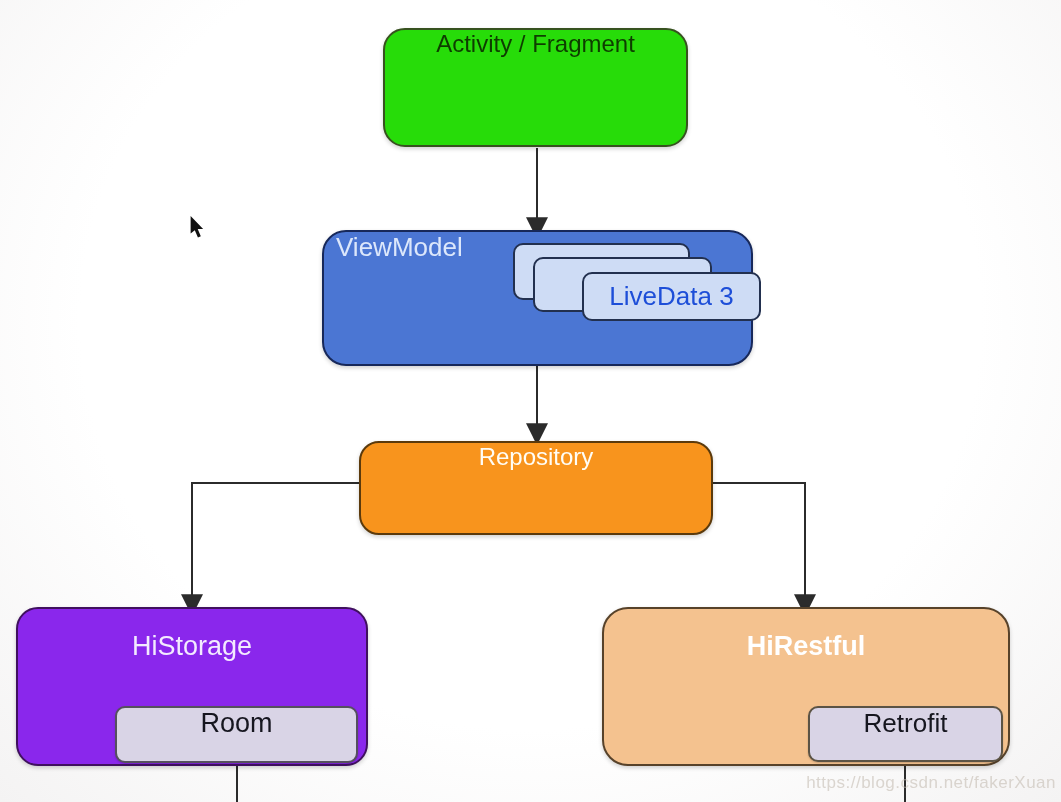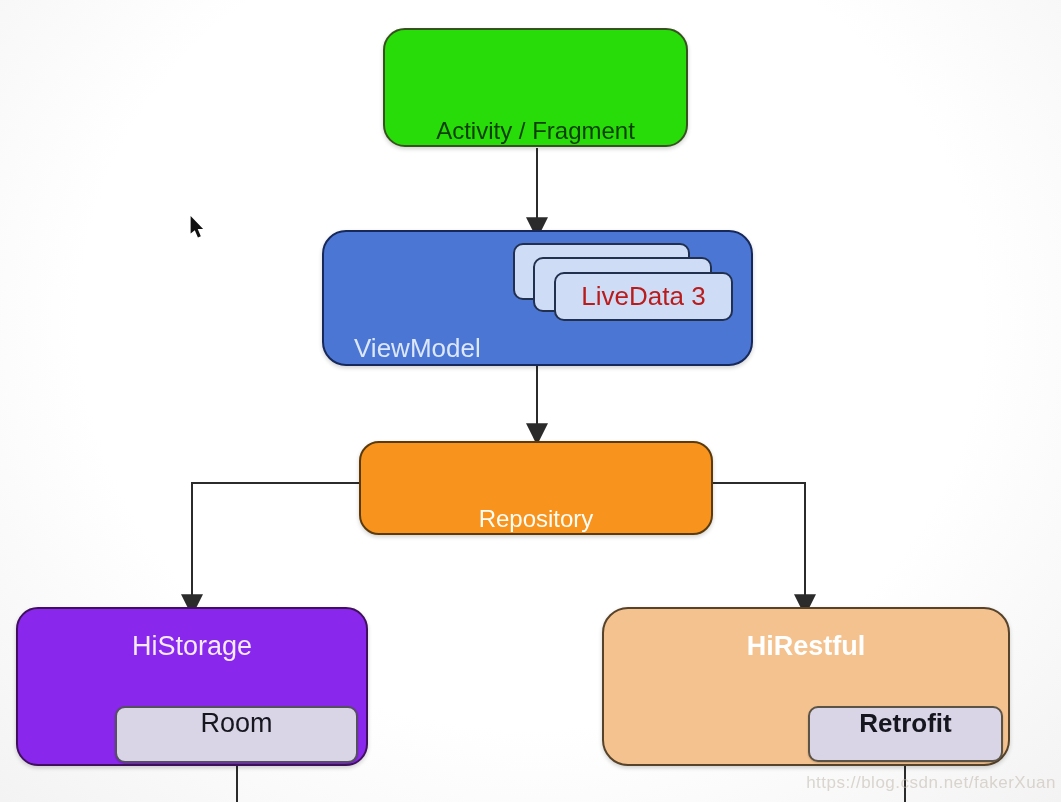--- a/index.html
+++ b/index.html
@@ -2,40 +2,40 @@
 <html><head>
 <meta charset="utf-8">
 <style>
   html,body{margin:0;padding:0;background:#ffffff;}
   body{font-family:"Liberation Sans","DejaVu Sans",sans-serif;}
   #canvas{
     position:relative;width:1061px;height:802px;overflow:hidden;
     background:radial-gradient(ellipse at 50% 40%, #ffffff 60%, #f4f3f3 100%);
   }
   .node{
-    position:absolute;display:flex;align-items:flex-end;justify-content:center;
+    position:absolute;display:flex;align-items:flex-start;justify-content:center;
     border:2px solid #333;box-sizing:border-box;
     box-shadow:0 2px 4px rgba(0,0,0,0.18);
   }
   .node .lbl{white-space:nowrap;}
   #node-activity{left:383px;top:28px;width:305px;height:119px;border-radius:22px;font-size:24px;}
   #node-viewmodel{left:322px;top:230px;width:431px;height:136px;border-radius:24px;
-    justify-content:flex-start;padding-left:30px;font-size:26px;}
+    justify-content:flex-start;padding-left:12px;font-size:26px;}
   #node-repository{left:359px;top:441px;width:354px;height:94px;border-radius:20px;font-size:24px;}
   #node-historage{left:16px;top:607px;width:352px;height:159px;border-radius:22px;
     align-items:flex-start;padding-top:22px;font-size:27px;}
   #node-hirestful{left:602px;top:607px;width:408px;height:159px;border-radius:26px;
     align-items:flex-start;padding-top:22px;font-size:27px;font-weight:bold;}
   .subnode{
     position:absolute;display:flex;justify-content:center;
     border:2px solid #55505e;border-radius:10px;box-sizing:border-box;
     box-shadow:0 1px 2px rgba(0,0,0,0.2);
   }
   #node-room{left:115px;top:706px;width:243px;height:57px;font-size:27px;}
-  #node-retrofit{left:808px;top:706px;width:195px;height:56px;font-size:26px;font-weight:bold;}
+  #node-retrofit{left:808px;top:706px;width:195px;height:56px;font-size:26px;}
   .card{
     position:absolute;border:2px solid #22304f;border-radius:10px;box-sizing:border-box;
     display:flex;align-items:center;justify-content:center;
   }
   #card-back{left:513px;top:243px;width:177px;height:57px;}
   #card-middle{left:533px;top:257px;width:179px;height:55px;}
   #card-front{left:554px;top:272px;width:179px;height:49px;font-size:26px;}
   #connectors{position:absolute;left:0;top:0;pointer-events:none;}
   .connector{stroke:#2b2b2b;stroke-width:2;fill:none;}
   .arrowhead{fill:#2b2b2b;}
@@ -67,21 +67,21 @@
   <div class="node" id="node-activity" style="background-color: rgb(39, 220, 9); color: rgb(14, 61, 0); border-color: rgb(55, 82, 31);">
     <span class="lbl">Activity / Fragment</span>
   </div>
 
   <div class="node" id="node-viewmodel" style="background-color: rgb(75, 118, 211); color: rgb(220, 231, 251); border-color: rgb(23, 40, 90);">
     <span class="lbl">ViewModel</span>
   </div>
 
   <div class="card" id="card-back" style="background-color: rgb(206, 220, 245); border-color: rgb(34, 48, 79);"></div>
   <div class="card" id="card-middle" style="background-color: rgb(206, 220, 245); border-color: rgb(34, 48, 79);"></div>
-  <div class="card" id="card-front" style="background-color: rgb(206, 220, 245); color: #b91c1c; border-color: rgb(34, 48, 79);">
+  <div class="card" id="card-front" style="background-color: rgb(206, 220, 245); color: #1d4ed8; border-color: rgb(34, 48, 79); margin-left: 28px;">
     <span class="lbl">LiveData 3</span>
   </div>
 
   <div class="node" id="node-repository" style="background-color: rgb(248, 148, 29); color: rgb(255, 253, 246); border-color: rgb(91, 58, 12);">
     <span class="lbl">Repository</span>
   </div>
 
   <div class="node" id="node-historage" style="background-color: rgb(138, 39, 236); color: rgb(243, 234, 255); border-color: rgb(64, 16, 95);">
     <span class="lbl">HiStorage</span>
   </div>

